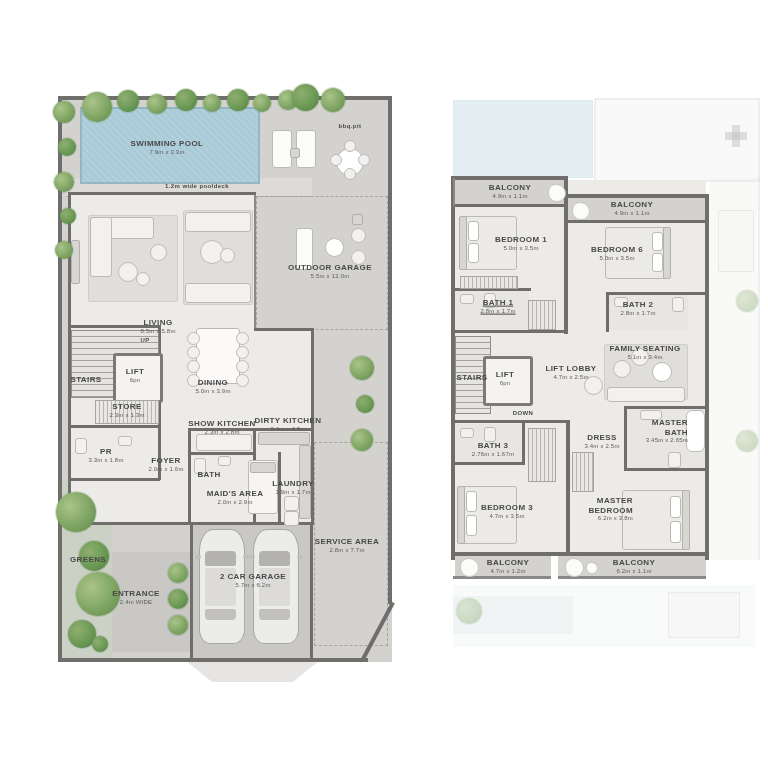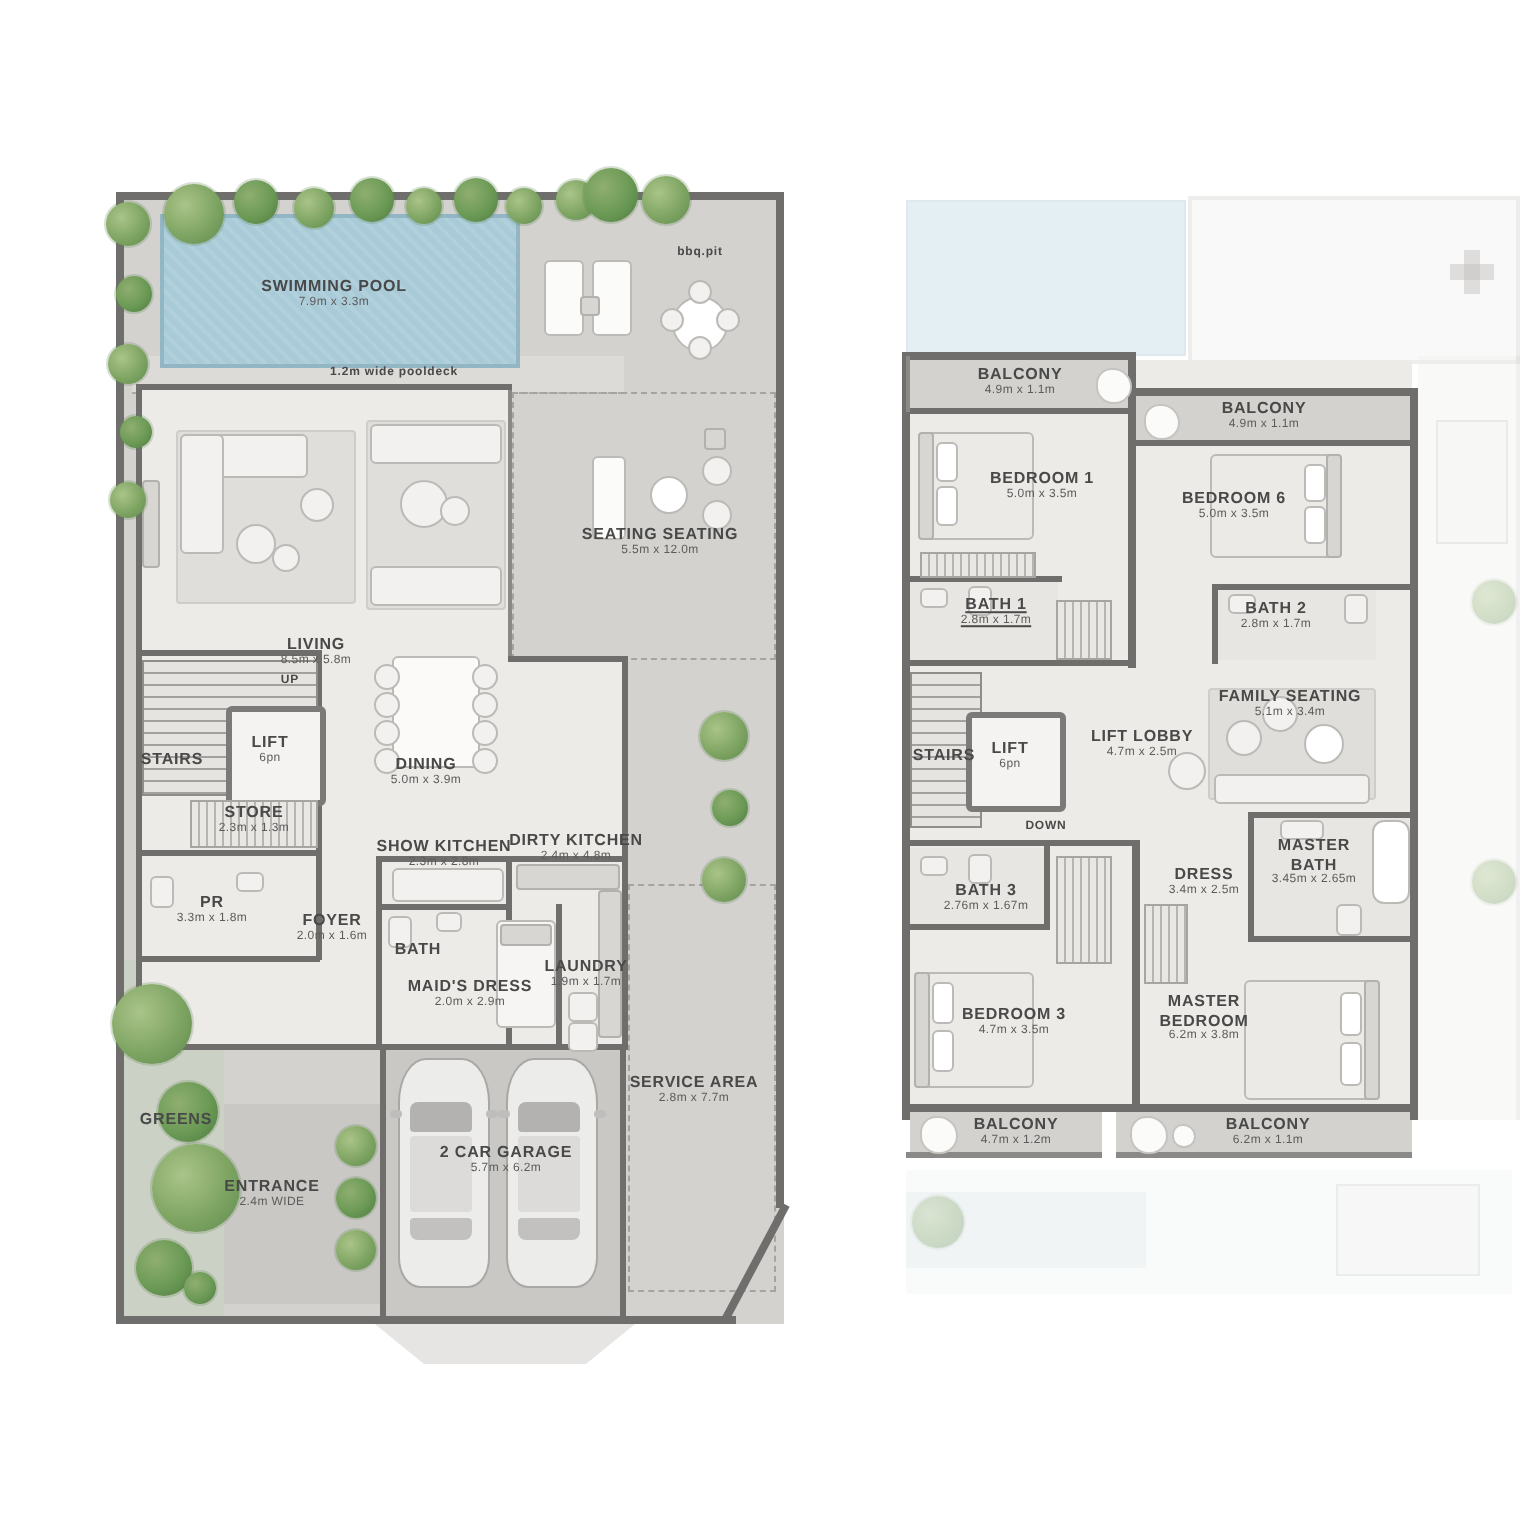--- a/index.html
+++ b/index.html
@@ -19,21 +19,21 @@
   
   .wall{background:#6f6e6c;}
   .wall-lt{background:#8a8987;}
   .dashed{border:1px dashed #a5a4a1;}
   
   .lbl{position:absolute;transform:translate(-50%,-50%);text-align:center;color:#494949;
        line-height:1.2;white-space:nowrap;z-index:30;}
   .lbl .nm{display:block;font-size:8px;font-weight:700;letter-spacing:.4px;}
   .lbl .dm{display:block;font-size:6px;font-weight:400;color:#5c5c5c;letter-spacing:.2px;}
   .lbl.small .nm{font-size:6px;font-weight:600;}
-  .lbl.wrap{white-space:normal;width:62px;}
+  .lbl.wrap{white-space:normal;width:62px;text-align:right;}
   
   .furn{position:absolute;background:#f2f1ef;border:1px solid #bcbab7;border-radius:3px;}
   .furn-dk{position:absolute;background:#d8d6d3;border:1px solid #b3b1ae;border-radius:2px;}
   .round{border-radius:50% !important;}
   .hatch-v{background:repeating-linear-gradient(to right,#e9e7e4 0 3px,#b7b5b2 3px 4px);border:1px solid #a7a5a2;}
   .stairs{background:repeating-linear-gradient(to bottom,#e6e4e1 0 5px,#a3a19e 5px 6px);border:1px solid #8f8d8a;}
   .tree{position:absolute;border-radius:50%;
         background:radial-gradient(circle at 35% 35%, #aac489, #7fa563 55%, #5e8a4d 100%);
         box-shadow:0 0 0 1px rgba(90,130,75,.25);}
   .tree.dark{background:radial-gradient(circle at 35% 35%, #8fae70, #6b9a55 55%, #4f7a41 100%);}
@@ -209,21 +209,21 @@
       <span class="nm">SWIMMING POOL</span>
       <span class="dm">7.9m x 3.3m</span>
     </div>
     <div class="lbl small" style="left:197px;top:187px;">
       <span class="nm">1.2m wide pooldeck</span>
     </div>
     <div class="lbl small" style="left:350px;top:127px;">
       <span class="nm">bbq.pit</span>
     </div>
     <div class="lbl" style="left:330px;top:271px;">
-      <span class="nm">SEATING SEATING</span>
+      <span class="nm">OUTDOOR GARAGE</span>
       <span class="dm">5.5m x 12.0m</span>
     </div>
     <div class="lbl" style="left:158px;top:326px;">
       <span class="nm">LIVING</span>
       <span class="dm">8.5m x 5.8m</span>
     </div>
     <div class="lbl" style="left:213px;top:386px;">
       <span class="nm">DINING</span>
       <span class="dm">5.0m x 3.9m</span>
     </div>
@@ -254,21 +254,21 @@
       <span class="dm">2.3m x 2.8m</span>
     </div>
     <div class="lbl" style="left:288px;top:424px;">
       <span class="nm">DIRTY KITCHEN</span>
       <span class="dm">2.4m x 4.8m</span>
     </div>
     <div class="lbl" style="left:209px;top:475px;">
       <span class="nm">BATH</span>
     </div>
     <div class="lbl" style="left:235px;top:497px;">
-      <span class="nm">MAID'S DRESS</span>
+      <span class="nm">MAID'S AREA</span>
       <span class="dm">2.0m x 2.9m</span>
     </div>
     <div class="lbl" style="left:293px;top:487px;">
       <span class="nm">LAUNDRY</span>
       <span class="dm">1.9m x 1.7m</span>
     </div>
     <div class="lbl" style="left:88px;top:560px;">
       <span class="nm">GREENS</span>
     </div>
     <div class="lbl" style="left:136px;top:597px;">

